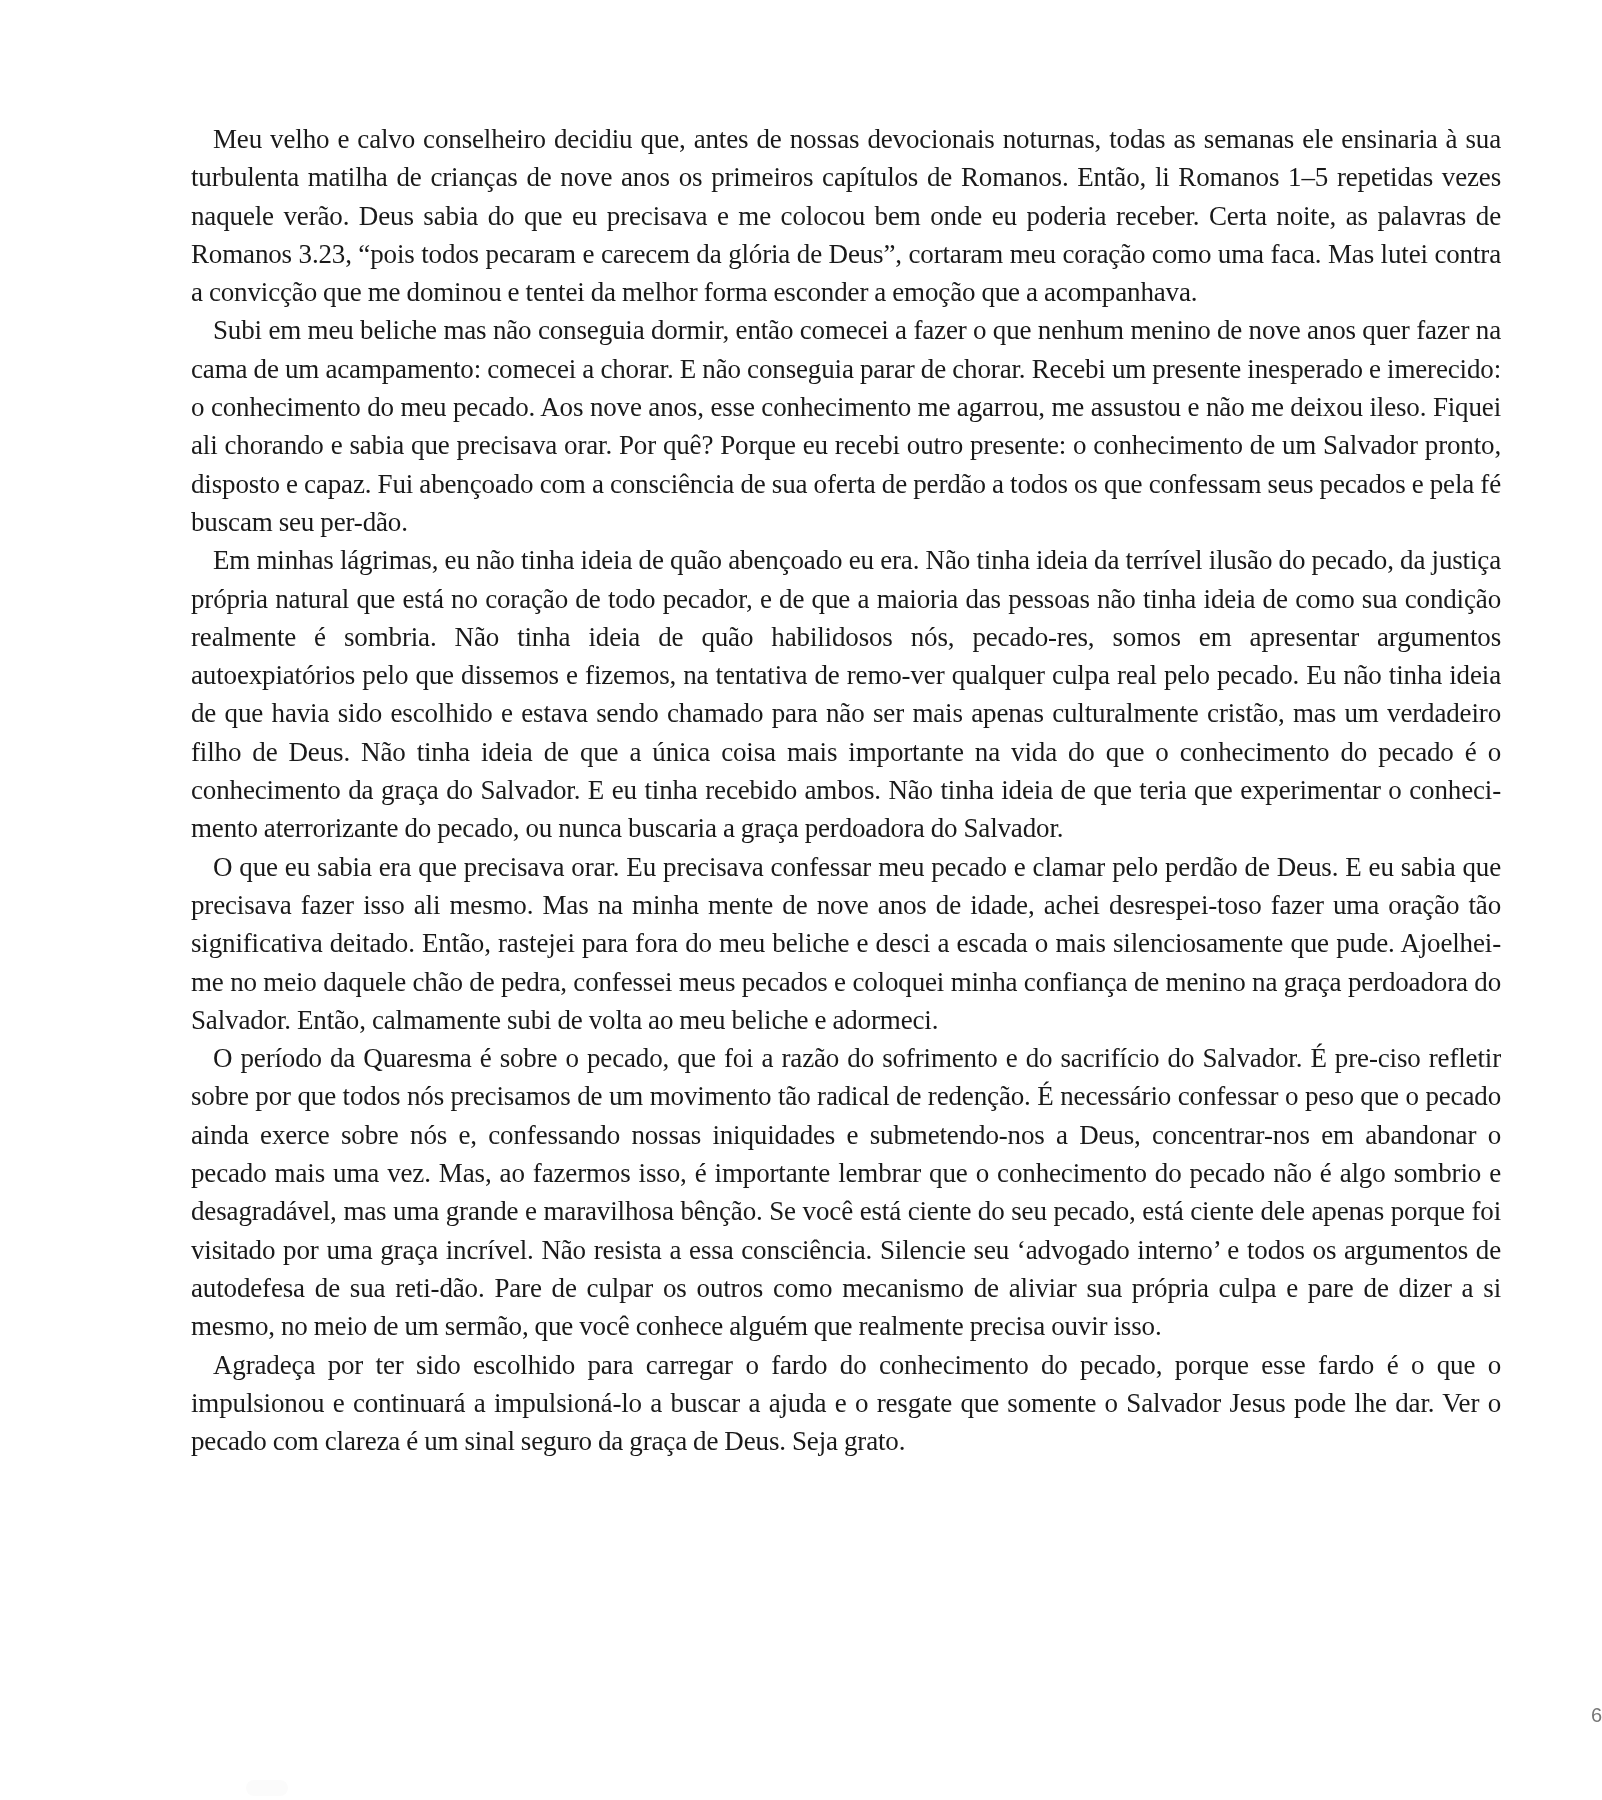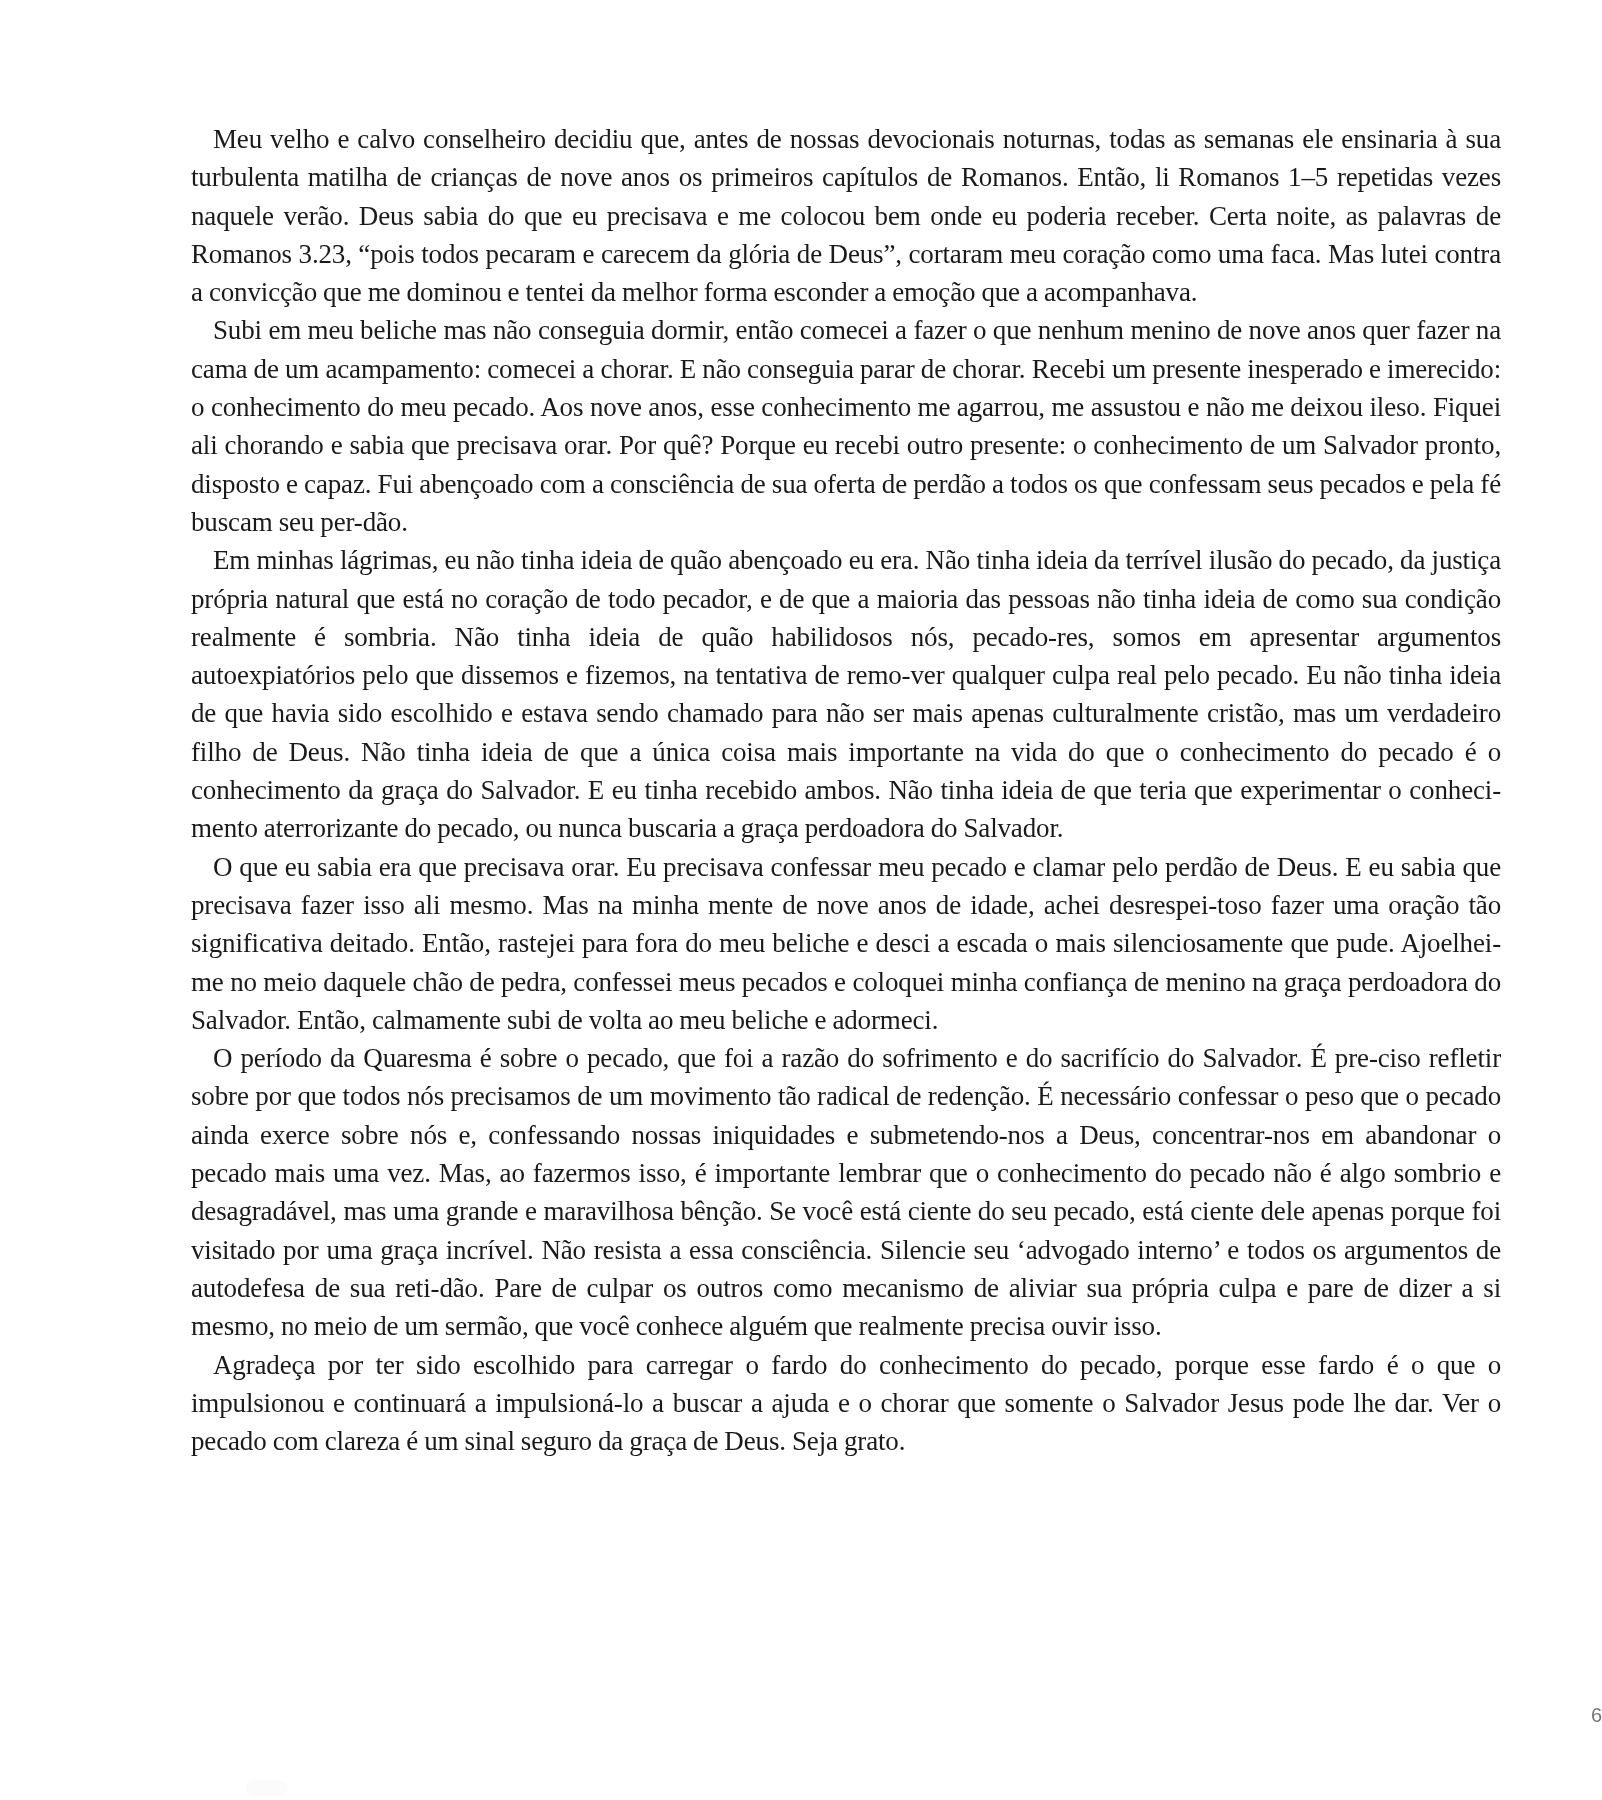--- a/index.html
+++ b/index.html
@@ -61,17 +61,17 @@
 </head>
 <body>
 
 <div class="page">
   <div class="text-block">
     <p>Meu velho e calvo conselheiro decidiu que, antes de nossas devocionais noturnas, todas as semanas ele ensinaria à sua turbulenta matilha de crianças de nove anos os primeiros capítulos de Romanos. Então, li Romanos 1–5 repetidas vezes naquele verão. Deus sabia do que eu precisava e me colocou bem onde eu poderia receber. Certa noite, as palavras de Romanos 3.23, “pois todos pecaram e carecem da glória de Deus”, cortaram meu coração como uma faca. Mas lutei contra a convicção que me dominou e tentei da melhor forma esconder a emoção que a acompanhava.</p>
     <p>Subi em meu beliche mas não conseguia dormir, então comecei a fazer o que nenhum menino de nove anos quer fazer na cama de um acampamento: comecei a chorar. E não conseguia parar de chorar. Recebi um presente inesperado e imerecido: o conhecimento do meu pecado. Aos nove anos, esse conhecimento me agarrou, me assustou e não me deixou ileso. Fiquei ali chorando e sabia que precisava orar. Por quê? Porque eu recebi outro presente: o conhecimento de um Salvador pronto, disposto e capaz. Fui abençoado com a consciência de sua oferta de perdão a todos os que confessam seus pecados e pela fé buscam seu per-dão.</p>
     <p>Em minhas lágrimas, eu não tinha ideia de quão abençoado eu era. Não tinha ideia da terrível ilusão do pecado, da justiça própria natural que está no coração de todo pecador, e de que a maioria das pessoas não tinha ideia de como sua condição realmente é sombria. Não tinha ideia de quão habilidosos nós, pecado-res, somos em apresentar argumentos autoexpiatórios pelo que dissemos e fizemos, na tentativa de remo-ver qualquer culpa real pelo pecado. Eu não tinha ideia de que havia sido escolhido e estava sendo chamado para não ser mais apenas culturalmente cristão, mas um verdadeiro filho de Deus. Não tinha ideia de que a única coisa mais importante na vida do que o conhecimento do pecado é o conhecimento da graça do Salvador. E eu tinha recebido ambos. Não tinha ideia de que teria que experimentar o conheci-mento aterrorizante do pecado, ou nunca buscaria a graça perdoadora do Salvador.</p>
     <p>O que eu sabia era que precisava orar. Eu precisava confessar meu pecado e clamar pelo perdão de Deus. E eu sabia que precisava fazer isso ali mesmo. Mas na minha mente de nove anos de idade, achei desrespei-toso fazer uma oração tão significativa deitado. Então, rastejei para fora do meu beliche e desci a escada o mais silenciosamente que pude. Ajoelhei-me no meio daquele chão de pedra, confessei meus pecados e coloquei minha confiança de menino na graça perdoadora do Salvador. Então, calmamente subi de volta ao meu beliche e adormeci.</p>
     <p>O período da Quaresma é sobre o pecado, que foi a razão do sofrimento e do sacrifício do Salvador. É pre-ciso refletir sobre por que todos nós precisamos de um movimento tão radical de redenção. É necessário confessar o peso que o pecado ainda exerce sobre nós e, confessando nossas iniquidades e submetendo-nos a Deus, concentrar-nos em abandonar o pecado mais uma vez. Mas, ao fazermos isso, é importante lembrar que o conhecimento do pecado não é algo sombrio e desagradável, mas uma grande e maravilhosa bênção. Se você está ciente do seu pecado, está ciente dele apenas porque foi visitado por uma graça incrível. Não resista a essa consciência. Silencie seu ‘advogado interno’ e todos os argumentos de autodefesa de sua reti-dão. Pare de culpar os outros como mecanismo de aliviar sua própria culpa e pare de dizer a si mesmo, no meio de um sermão, que você conhece alguém que realmente precisa ouvir isso.</p>
-    <p>Agradeça por ter sido escolhido para carregar o fardo do conhecimento do pecado, porque esse fardo é o que o impulsionou e continuará a impulsioná-lo a buscar a ajuda e o chorar que somente o Salvador Jesus pode lhe dar. Ver o pecado com clareza é um sinal seguro da graça de Deus. Seja grato.</p>
+    <p>Agradeça por ter sido escolhido para carregar o fardo do conhecimento do pecado, porque esse fardo é o que o impulsionou e continuará a impulsioná-lo a buscar a ajuda e o resgate que somente o Salvador Jesus pode lhe dar. Ver o pecado com clareza é um sinal seguro da graça de Deus. Seja grato.</p>
   </div>
   <div class="page-number">6</div>
   <div class="faint-mark"></div>
 </div>
 
 </body></html>

